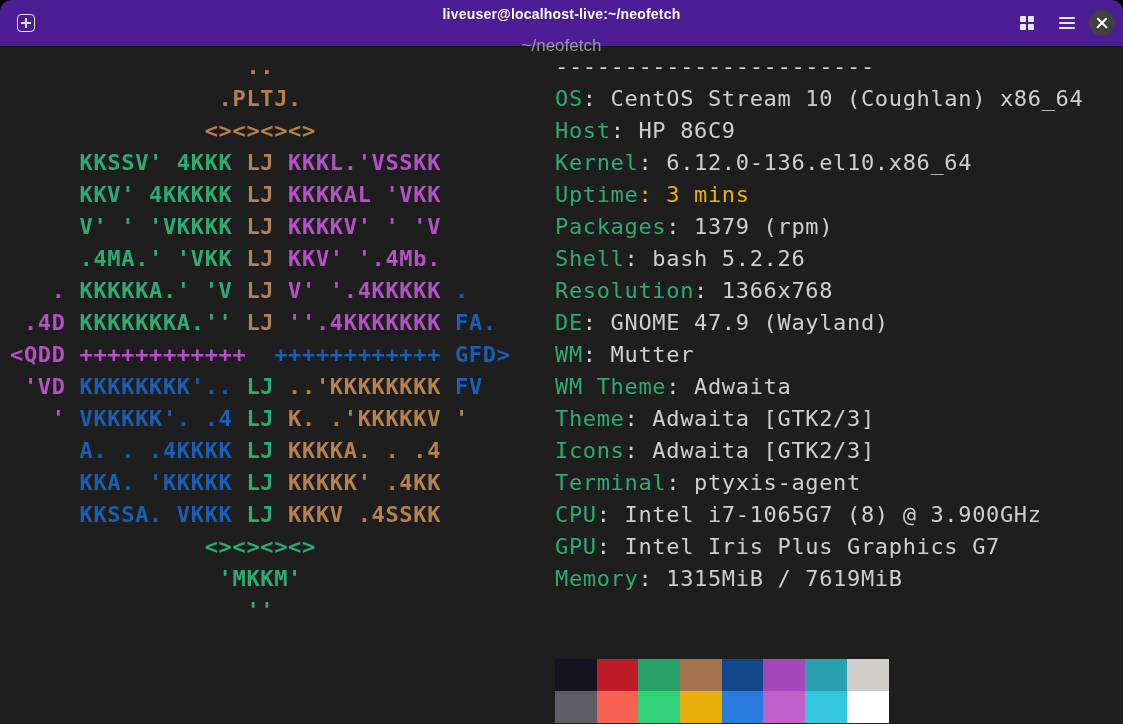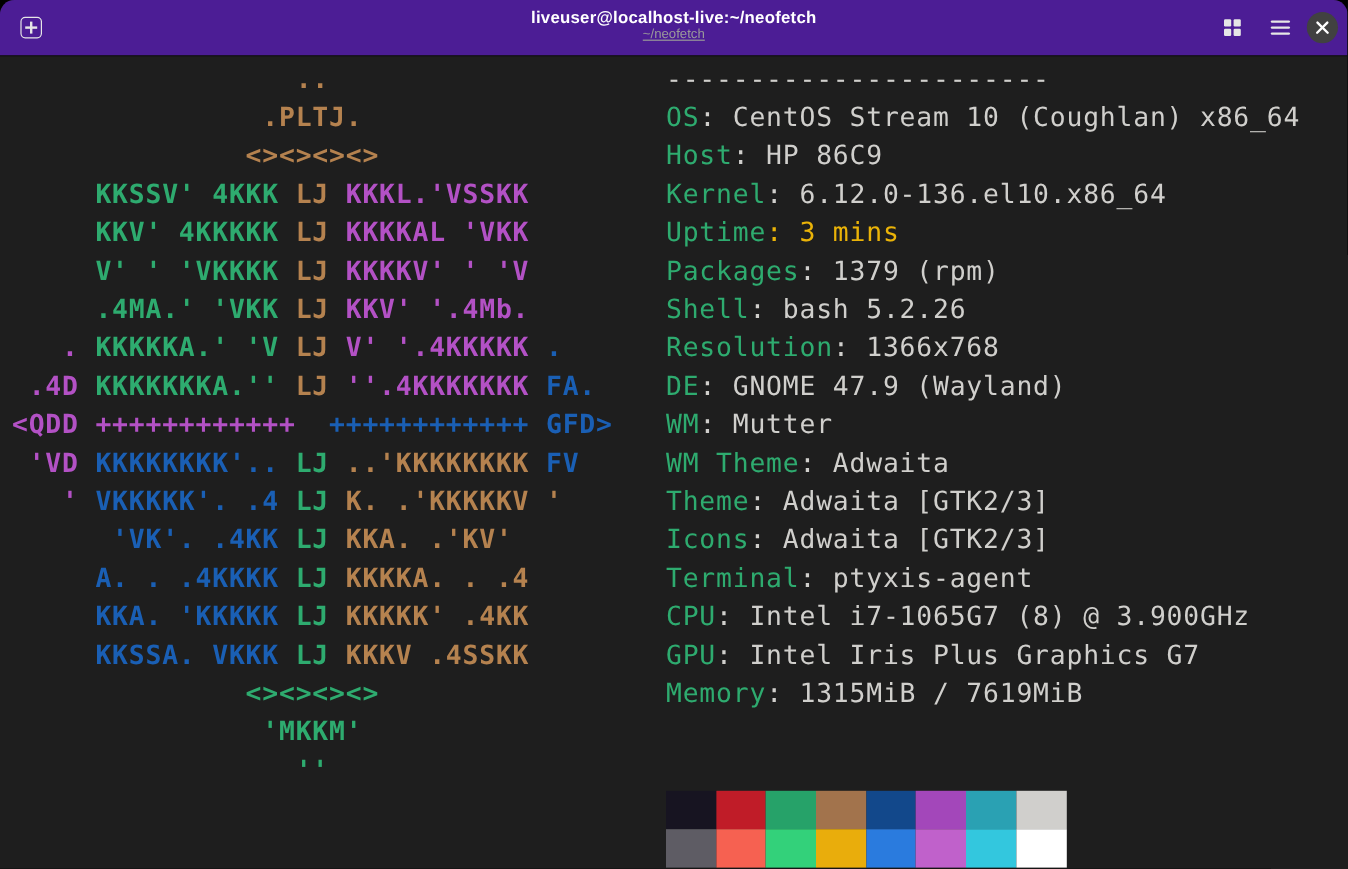--- a/index.html
+++ b/index.html
@@ -4,21 +4,21 @@
 <style>
   html,body{margin:0;padding:0;background:#000;}
   body{width:1123px;height:724px;overflow:hidden;position:relative;}
   .window{position:absolute;inset:0;background:#1e1e1e;border-radius:12px 12px 0 0;overflow:hidden;}
 
   
   .headerbar{position:absolute;top:0;left:0;right:0;height:46px;background:#4c1d95;
     box-shadow:0 1px 0 rgba(0,0,0,.5);font-family:"Liberation Sans",sans-serif;z-index:5;}
   .titles{position:absolute;left:120px;right:120px;top:6px;text-align:center;}
   .title{color:#ffffff;font-size:14px;font-weight:bold;line-height:17px;letter-spacing:.2px;}
-  .subtitle{color:#9a9a9a;font-size:11px;line-height:13px;margin-top:0;text-decoration:underline;}
+  .subtitle{color:#9a9a9a;font-size:17px;line-height:13px;margin-top:16px;}
   .hb-btn{position:absolute;top:9px;width:28px;height:28px;background:transparent;border:0;padding:0;
     border-radius:6px;cursor:pointer;}
   
   .btn-newtab{left:12px;}
   .plusbox{position:absolute;left:5px;top:5px;width:16px;height:16px;border:1.8px solid #e6e6e6;border-radius:4px;}
   .plusbox i{position:absolute;background:#e6e6e6;display:block;}
   .plusbox .ph{left:3px;right:3px;top:50%;height:2px;margin-top:-1px;}
   .plusbox .pv{top:3px;bottom:3px;left:50%;width:2px;margin-left:-1px;}
   
   .btn-grid{right:82px;}
@@ -96,21 +96,20 @@
         <div class="line"><span style="color: rgb(181, 130, 79);">              &lt;&gt;&lt;&gt;&lt;&gt;&lt;&gt;</span></div>
         <div class="line"><span style="color: rgb(46, 171, 111);">     KKSSV' 4KKK </span><span style="color: rgb(181, 130, 79);">LJ</span><span style="color: rgb(179, 81, 197);"> KKKL.'VSSKK</span></div>
         <div class="line"><span style="color: rgb(46, 171, 111);">     KKV' 4KKKKK </span><span style="color: rgb(181, 130, 79);">LJ</span><span style="color: rgb(179, 81, 197);"> KKKKAL 'VKK</span></div>
         <div class="line"><span style="color: rgb(46, 171, 111);">     V' ' 'VKKKK </span><span style="color: rgb(181, 130, 79);">LJ</span><span style="color: rgb(179, 81, 197); margin-top: 12px;"> KKKKV' ' 'V</span></div>
         <div class="line"><span style="color: rgb(46, 171, 111);">     .4MA.' 'VKK </span><span style="color: rgb(181, 130, 79);">LJ</span><span style="color: rgb(179, 81, 197);"> KKV' '.4Mb.</span></div>
         <div class="line"><span style="color: rgb(179, 81, 197);">   . </span><span style="color: rgb(46, 171, 111);">KKKKKA.' 'V </span><span style="color: rgb(181, 130, 79);">LJ</span><span style="color: rgb(179, 81, 197);"> V' '.4KKKKK </span><span style="color: rgb(26, 95, 180);">.</span></div>
         <div class="line"><span style="color: rgb(179, 81, 197);"> .4D </span><span style="color: rgb(46, 171, 111);">KKKKKKKA.'' </span><span style="color: rgb(181, 130, 79);">LJ</span><span style="color: rgb(179, 81, 197);"> ''.4KKKKKKK </span><span style="color: rgb(26, 95, 180);">FA.</span></div>
         <div class="line"><span style="color: rgb(179, 81, 197);">&lt;QDD ++++++++++++ </span><span style="color: rgb(26, 95, 180);"> ++++++++++++ GFD&gt;</span></div>
         <div class="line"><span style="color: rgb(179, 81, 197);"> 'VD </span><span style="color: rgb(26, 95, 180);">KKKKKKKK'.. </span><span style="color: rgb(46, 171, 111);">LJ</span><span style="color: rgb(181, 130, 79);"> ..'KKKKKKKK </span><span style="color: rgb(26, 95, 180);">FV</span></div>
         <div class="line"><span style="color: rgb(179, 81, 197);">   ' </span><span style="color: rgb(26, 95, 180);">VKKKKK'. .4 </span><span style="color: rgb(46, 171, 111);">LJ</span><span style="color: rgb(181, 130, 79);"> K. .'KKKKKV '</span></div>
-        <div class="line"><span style="color: rgb(26, 95, 180);">      'VK'. .4KK </span><span style="color: rgb(46, 171, 111);">LJ</span><span style="color: rgb(181, 130, 79);"> KKA. .'KV'</span></div>
         <div class="line"><span style="color: rgb(26, 95, 180);">     A. . .4KKKK </span><span style="color: rgb(46, 171, 111);">LJ</span><span style="color: rgb(181, 130, 79);"> KKKKA. . .4</span></div>
         <div class="line"><span style="color: rgb(26, 95, 180);">     KKA. 'KKKKK </span><span style="color: rgb(46, 171, 111);">LJ</span><span style="color: rgb(181, 130, 79);"> KKKKK' .4KK</span></div>
         <div class="line"><span style="color: rgb(26, 95, 180);">     KKSSA. VKKK </span><span style="color: rgb(46, 171, 111);">LJ</span><span style="color: rgb(181, 130, 79);"> KKKV .4SSKK</span></div>
         <div class="line"><span style="color: rgb(46, 171, 111);">              &lt;&gt;&lt;&gt;&lt;&gt;&lt;&gt;</span></div>
         <div class="line"><span style="color: rgb(46, 171, 111);">               'MKKM'</span></div>
         <div class="line"><span style="color: rgb(46, 171, 111);">                 ''</span></div>
       </div>
     <div id="info" class="col info">
         <div class="line"><span class="fg" style="color: rgb(208, 207, 204);">-----------------------</span></div>
         <div class="line"><span class="lbl" style="color: rgb(46, 171, 111);">OS</span><span class="fg" style="color: rgb(208, 207, 204);">: CentOS Stream 10 (Coughlan) x86_64</span></div>

